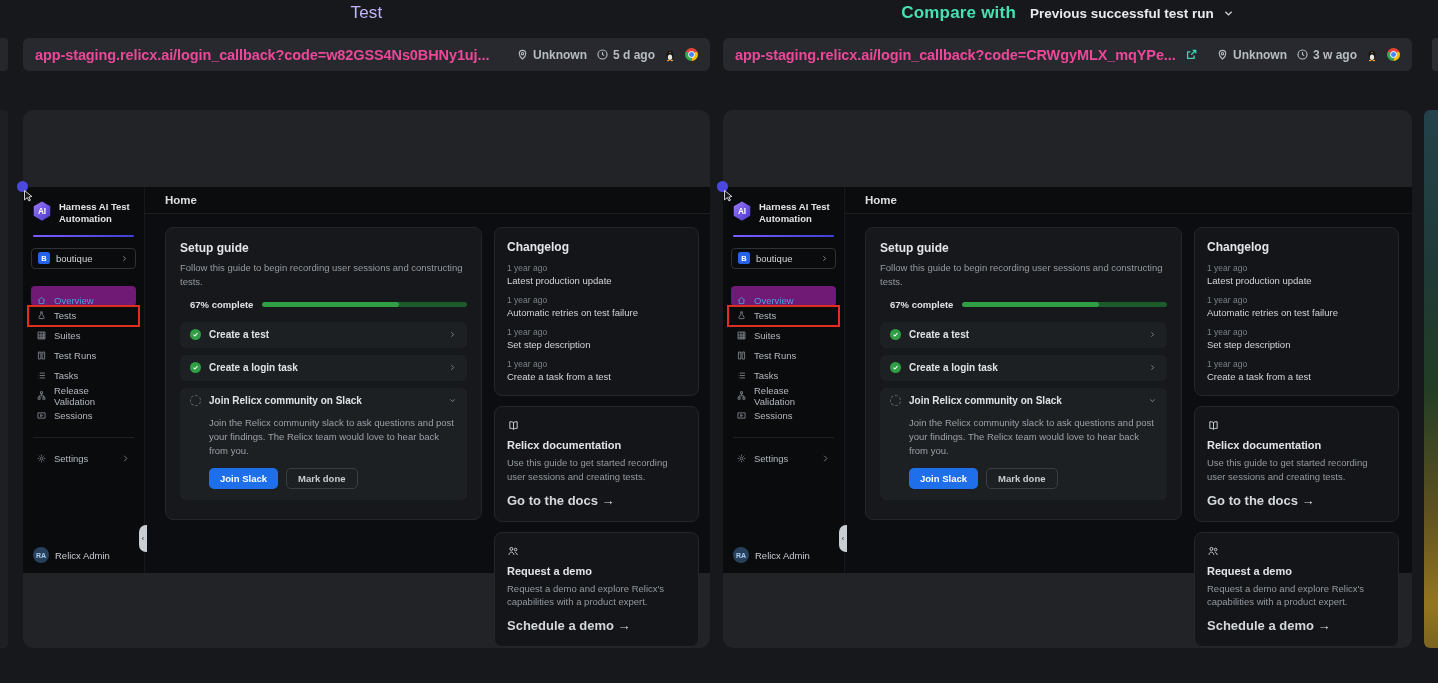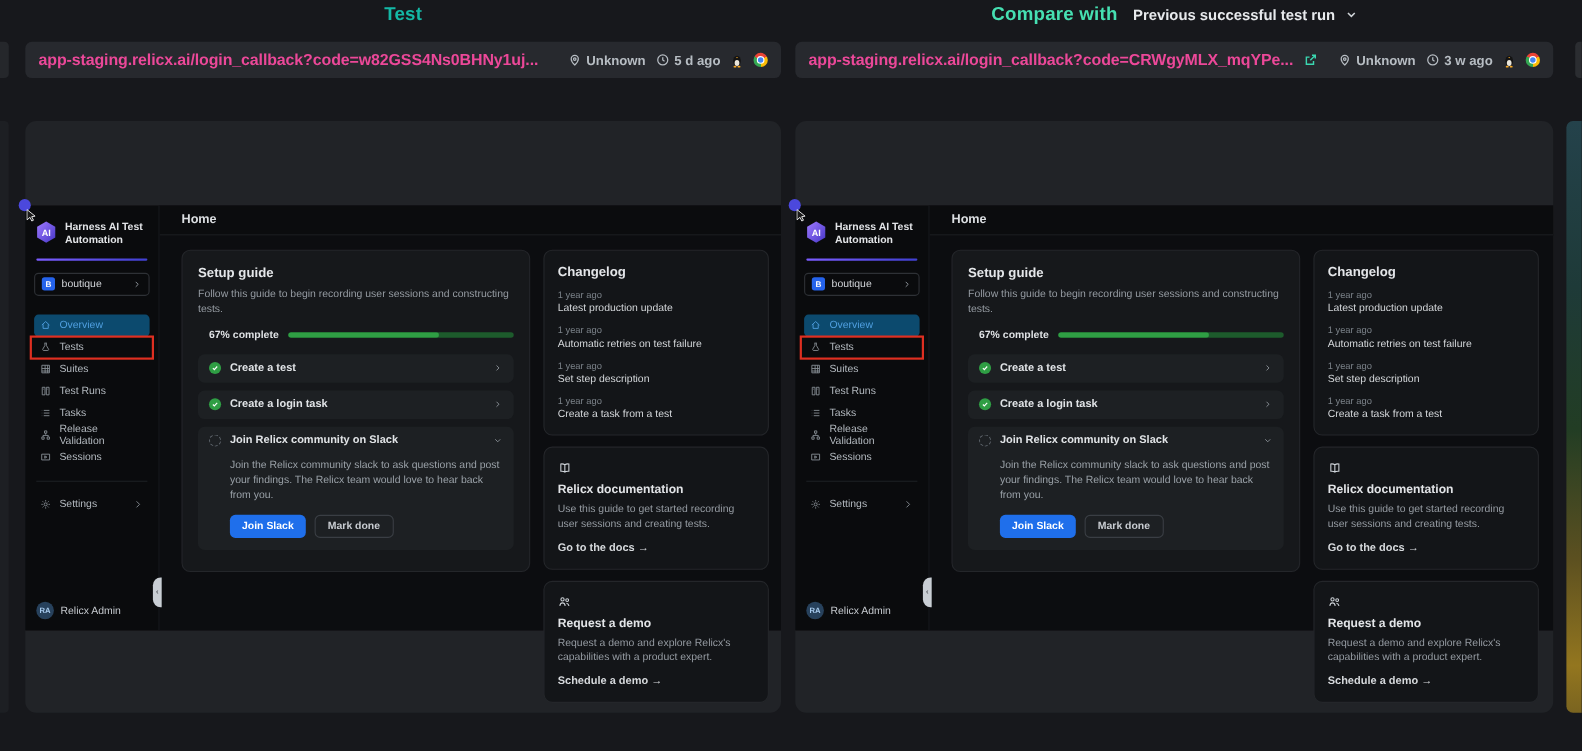--- a/index.html
+++ b/index.html
@@ -12,21 +12,21 @@
   .edge-next-url { position:absolute; right:0; top:38px; width:6px; height:33px; background:#2b2d31; border-radius:4px 0 0 4px; }
   .edge-next-shot { position:absolute; right:0; top:110px; width:14px; height:538px; border-radius:6px 0 0 6px;
     background:linear-gradient(180deg,#24424b 0%,#1e3a38 28%,#223d24 52%,#5c5020 74%,#93761f 92%,#7a6420 100%); }
 
   
   .panel { position:absolute; top:0; height:683px; }
   #panel-0 { left:23px; width:687px; }
   #panel-1 { left:723px; width:689px; }
 
   .panel-head { position:absolute; top:0; left:0; right:0; height:26px; display:flex; align-items:center; justify-content:center; gap:14px; }
-  .test-title { font-size:17px; font-weight:700; color:#14b8a6; letter-spacing:.2px; }
+  .test-title { font-size:17px; font-weight:400; color:#c4b5fd; letter-spacing:.2px; }
   .compare-label { font-size:17px; font-weight:800; color:#46e0b2; letter-spacing:.2px; }
   .compare-picker { display:flex; align-items:center; gap:9px; cursor:pointer; }
   .compare-value { font-size:13.5px; font-weight:700; color:#e8eaed; }
   .chev-dn svg { width:11px; height:11px; stroke:#cfd3d7; stroke-width:2; fill:none; display:block; }
 
   .urlbar { position:absolute; top:38px; left:0; right:0; height:33px; background:#27292e; border-radius:6px;
     display:flex; align-items:center; padding:0 12px; gap:9px; }
   .url-text { font-size:14.5px; font-weight:700; color:#ec4899; letter-spacing:-.1px; white-space:nowrap; overflow:hidden; }
   .url-meta { margin-left:auto; display:flex; align-items:center; gap:9px; flex:none; }
   .meta-item { display:flex; align-items:center; gap:4px; color:#b7bdc3; font-size:12px; font-weight:600; }
@@ -50,21 +50,21 @@
   .brand-logo svg { width:22px; height:22px; display:block; }
   .brand-name { font-size:9.5px; font-weight:700; color:#e2e4e7; line-height:1.3; padding-top:1px; }
   .brand-divider { height:2px; margin:9px 2px 0; background:linear-gradient(90deg,#7b5cff,#4040d0); border-radius:1px; }
   .project { margin:11px 0 0; height:21px; border:1px solid #2e3136; border-radius:4px; display:flex; align-items:center; gap:6px; padding:0 6px; cursor:pointer; }
   .proj-badge { width:12px; height:12px; background:#2563eb; border-radius:2.5px; color:#fff; font-size:7.5px; font-weight:700; display:flex; align-items:center; justify-content:center; flex:none; }
   .proj-name { font-size:9.5px; color:#d3d6da; flex:1; }
   .chev-r svg { width:9px; height:9px; stroke:#8b9197; stroke-width:1.6; fill:none; display:block; }
   .nav { margin-top:17px; }
   .nav-item { height:20px; display:flex; align-items:center; gap:7px; padding:0 5px; border-radius:4px; position:relative; color:#b3b9bf; font-size:9.5px; cursor:pointer; }
   .nav-item svg { width:11px; height:11px; stroke:#878d94; stroke-width:1.2; fill:none; flex:none; }
-  .nav-item.active { color:#4f9fe0; background:#0c4a6e; }
+  .nav-item.active { color:#4f9fe0; background:#701a75;align-items:flex-end; }
   .nav-item.active svg { stroke:#4f9fe0; }
   .nav-item .spacer { margin-left:auto; }
   .redbox { position:absolute; top:-1px; bottom:-1px; left:-4px; right:-4px; border:2px solid #df2f21; pointer-events:none; }
   .nav-divider { height:1px; background:#1d2024; margin:11px 2px; }
   .user-row { position:absolute; bottom:10px; left:10px; display:flex; gap:6px; align-items:center; }
   .avatar { width:16px; height:16px; border-radius:50%; background:#27415c; color:#a9cdf0; font-size:7px; font-weight:700; display:flex; align-items:center; justify-content:center; }
   .user-name { font-size:9.5px; color:#c6cacf; }
   .collapse-handle { position:absolute; left:116px; top:338px; width:8px; height:27px; background:#c9ced4; border-radius:7px 0 0 7px; z-index:4;
     display:flex; align-items:center; justify-content:center; color:#26282c; font-size:7px; cursor:pointer; }
 
@@ -100,21 +100,21 @@
   .btn-primary { background:#1f6feb; color:#fff; }
   .btn-ghost { border:1px solid #3a3e44; color:#c9cdd2; background:transparent; }
 
   .side-card { padding:12px 12px 13px; }
   .cl-entry { margin-top:9px; }
   .cl-time { font-size:8.5px; color:#7c838a; }
   .cl-text { font-size:9.5px; color:#d3d6d9; margin-top:2px; }
   .info-icon svg { width:13px; height:13px; stroke:#cfd4d9; stroke-width:1.2; fill:none; display:block; }
   .info-title { font-size:11px; font-weight:600; color:#e2e4e7; margin-top:7px; }
   .info-desc { margin-top:5px; }
-  .info-link { margin-top:9px; font-size:10px; font-weight:600; color:#d6d9dc; cursor:pointer; }
+  .info-link { margin-top:9px; font-size:13px; font-weight:600; color:#d6d9dc; cursor:pointer; }
 </style>
 </head>
 <body>
 
 <div class="stage">
 
   <div class="edge-prev-url"></div>
   <div class="edge-prev-shot"></div>
   <div class="edge-next-url"></div>
   <div class="edge-next-shot"></div>

